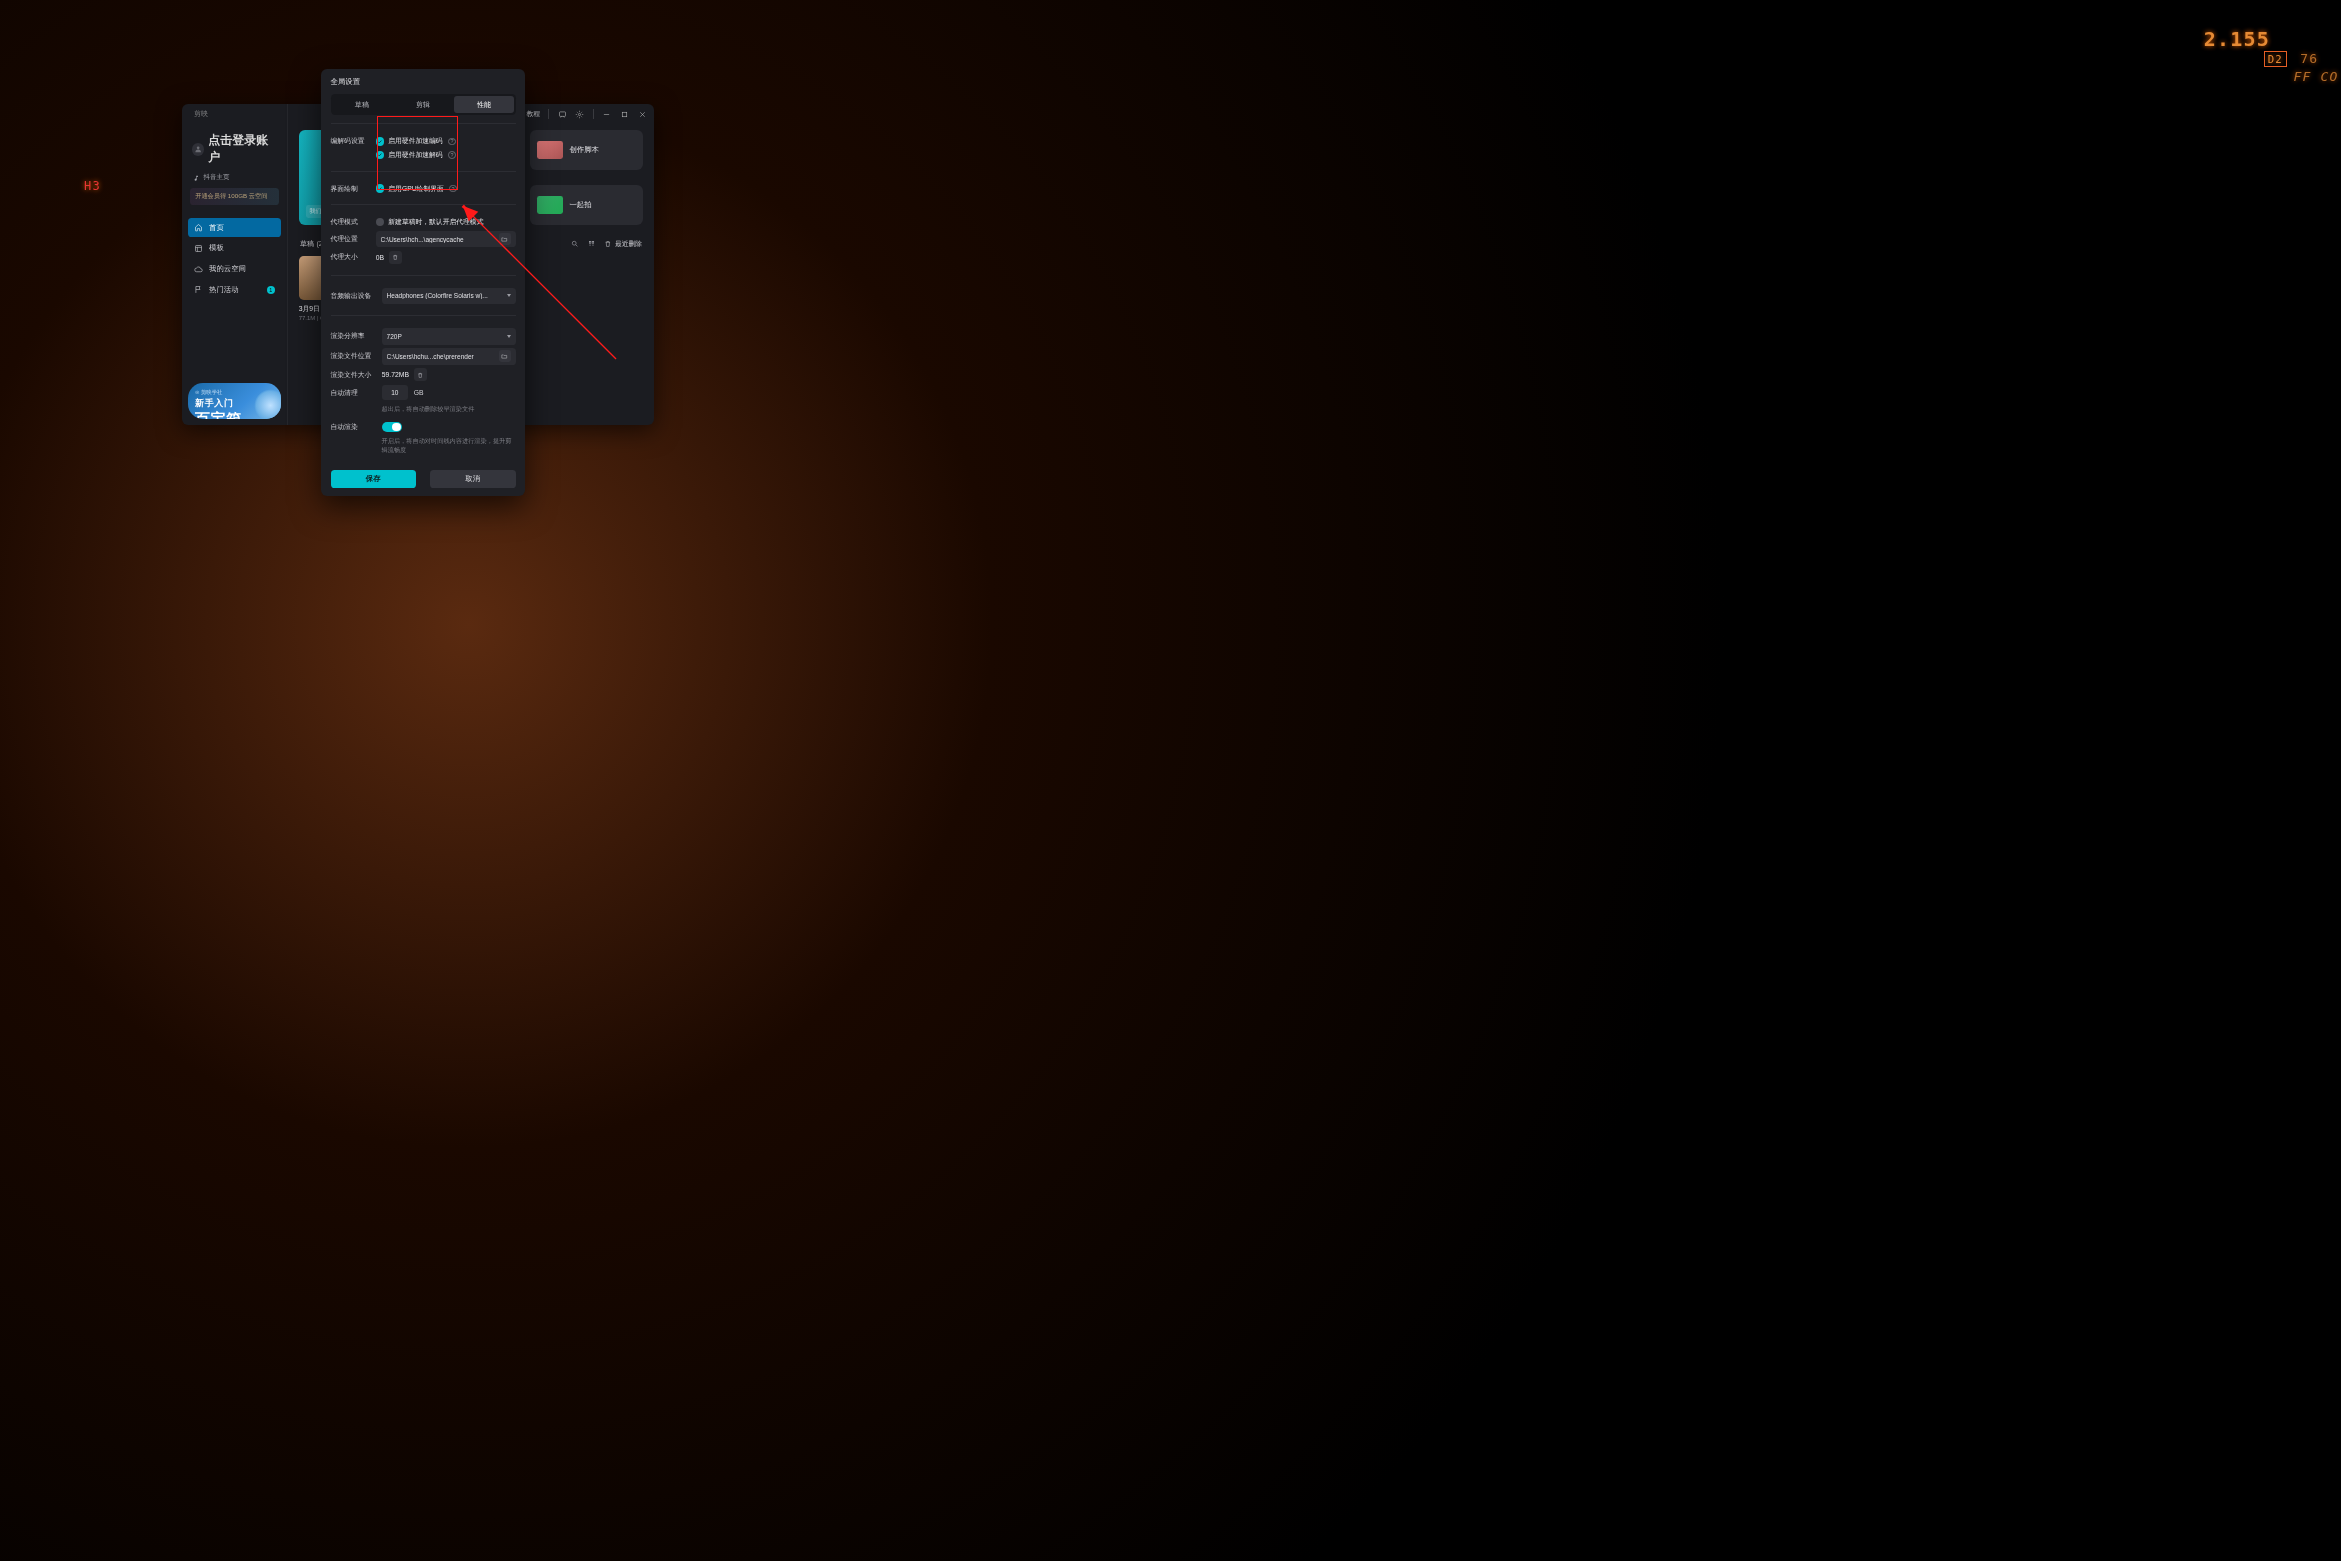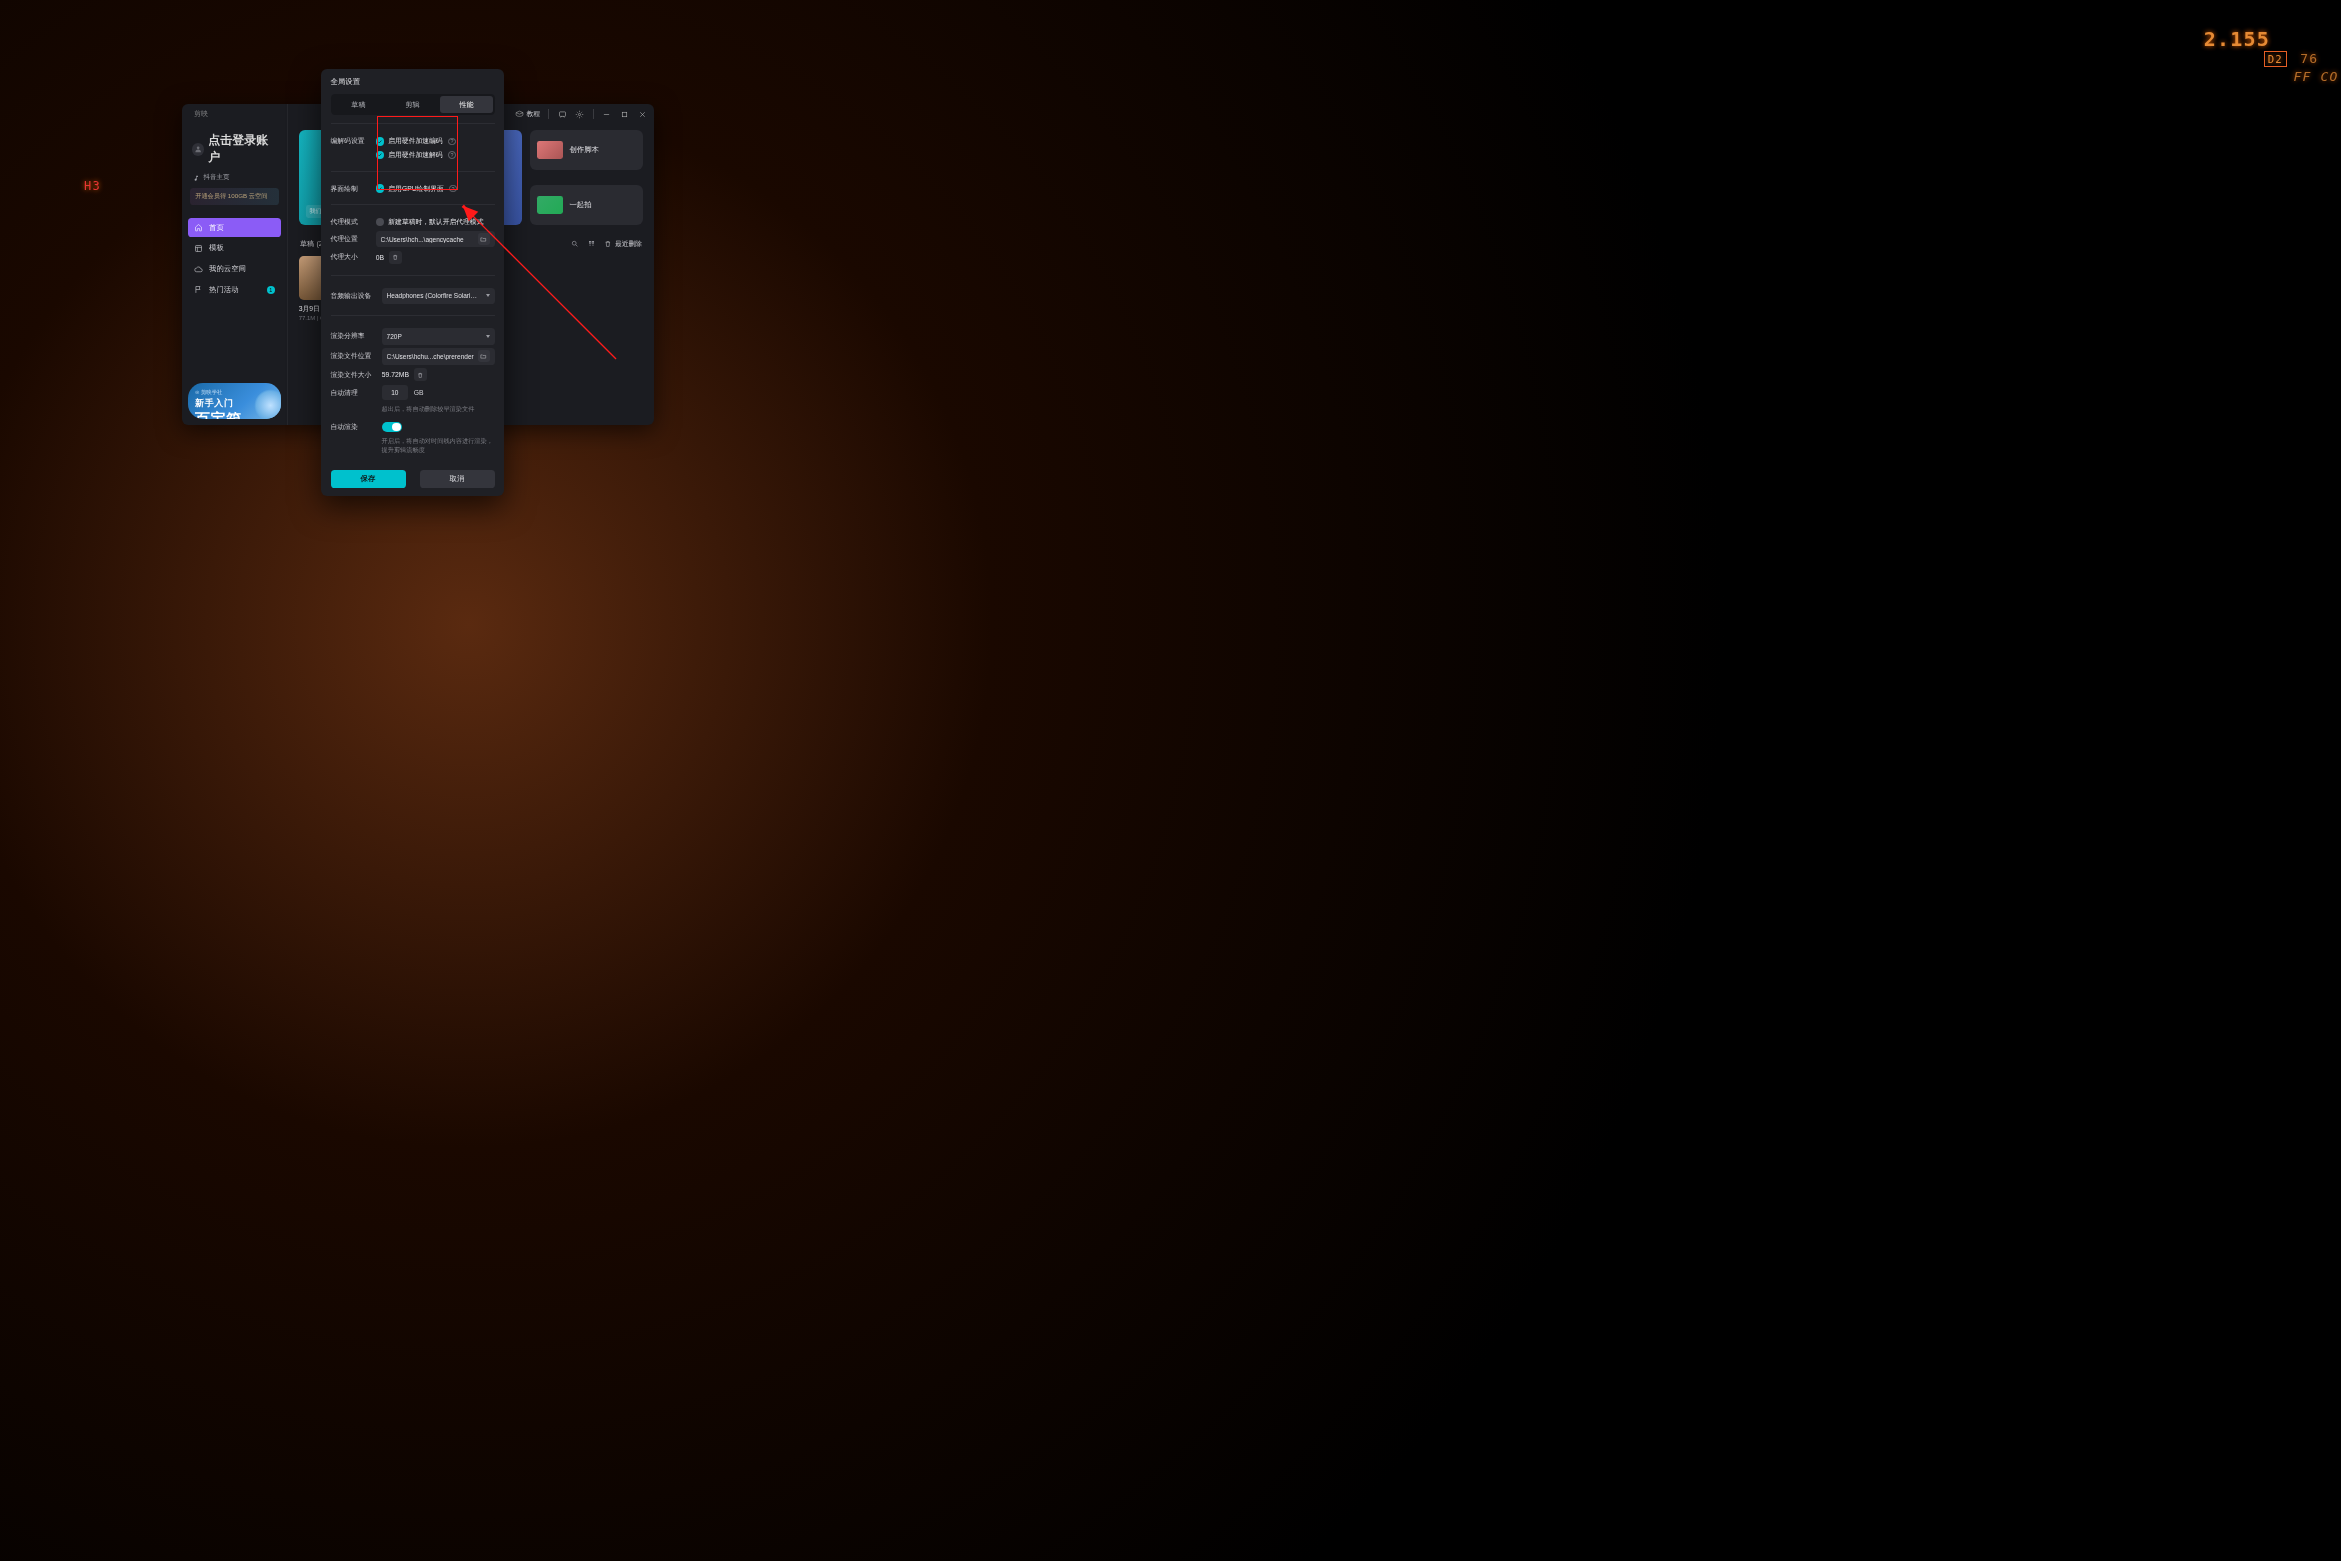--- a/index.html
+++ b/index.html
@@ -45,21 +45,21 @@
   .user-row .avatar svg{width:8.3px;height:8.3px;fill:#6b6c73}
   .dy-row { display:flex; align-items:center; gap:4.2px; color:#a5a6ad; font-size:6.5px; margin:0 2.4px 6px 4.8px;}
   .dy-row svg{width:6.5px;height:6.5px;fill:#a5a6ad}
   .promo-strip {
     margin: 0 2.4px 9.5px 2.4px; padding:3.6px 4.8px; border-radius:3.6px;
     background: linear-gradient(90deg,#2a2330,#24303a);
     color:#b9a27a; font-size:6.2px;
   }
   .nav { display:flex; flex-direction:column; gap:1.2px; margin-top:3.6px;}
   .nav-item { display:flex; align-items:center; gap:6px; color:#cfcfd4; font-size:7.4px; padding:4.8px 6px; border-radius:3.6px; cursor:pointer;}
-  .nav-item.active { background:#8b5cf6; color:#fff;}
+  .nav-item.active { background:#0369a1; color:#fff;}
   .nav-item .dot { margin-left:auto; width:8.3px; height:8.3px; border-radius:50%; background:#00c1cd; color:#0a0a0a; font-size:5.4px; display:flex; align-items:center; justify-content:center;}
   .nav-item svg{width:9px;height:9px;fill:none;stroke:#cfcfd4;stroke-width:1.6}
   .nav-item.active svg{stroke:#fff}
   .sidebar-banner {
     margin-top:auto; height:36px; border-radius:15px;
     background: linear-gradient(135deg,#1a6aa8,#3a8edc 60%,#7ab8e8);
     position:relative; overflow:hidden; padding:6px 7.1px;
   }
   .sidebar-banner .tag{font-size:5.4px;color:#d7ecff;opacity:.85}
   .sidebar-banner .l1{font-size:9px;color:#fff;font-weight:700;margin-top:1.2px;letter-spacing:0.6px}
@@ -87,21 +87,21 @@
   .draft-card{width:65px}
   .draft-card .img{width:65px;height:44px;border-radius:4.8px;background:linear-gradient(180deg,#caa07a,#7a5a3a);position:relative;overflow:hidden}
   .draft-card .img::after{content:"";position:absolute;inset:0;background:radial-gradient(circle at 50% 68%, #e9c8a8 0 22%, transparent 23%);}
   .draft-card .name{color:#e6e6ea;font-size:6.8px;margin-top:3.6px}
   .draft-card .meta{color:#7a7b82;font-size:6px;margin-top:1.2px}
 
   
   .dlg {
     position:absolute;
     left:321px; top:69px;
-    width:183px;
+    width:204px;
     background:#1f2025;
     border-radius:6px;
     box-shadow:0 10.7px 30px rgba(0,0,0,.65);
     color:#e6e6ea;
     font-size:7.1px;
     padding:8.3px 9.5px 8.3px;
   }
   .dlg-title{font-size:7.4px;color:#e6e6ea;margin-bottom:7.1px}
   .tabs{display:flex;background:#17181c;border-radius:4.2px;padding:1.8px;gap:1.8px;margin-bottom:8.3px}
   .tab{flex:1;text-align:center;padding:3.6px 0;border-radius:3px;color:#b9bac0;font-size:7.1px;cursor:pointer}

